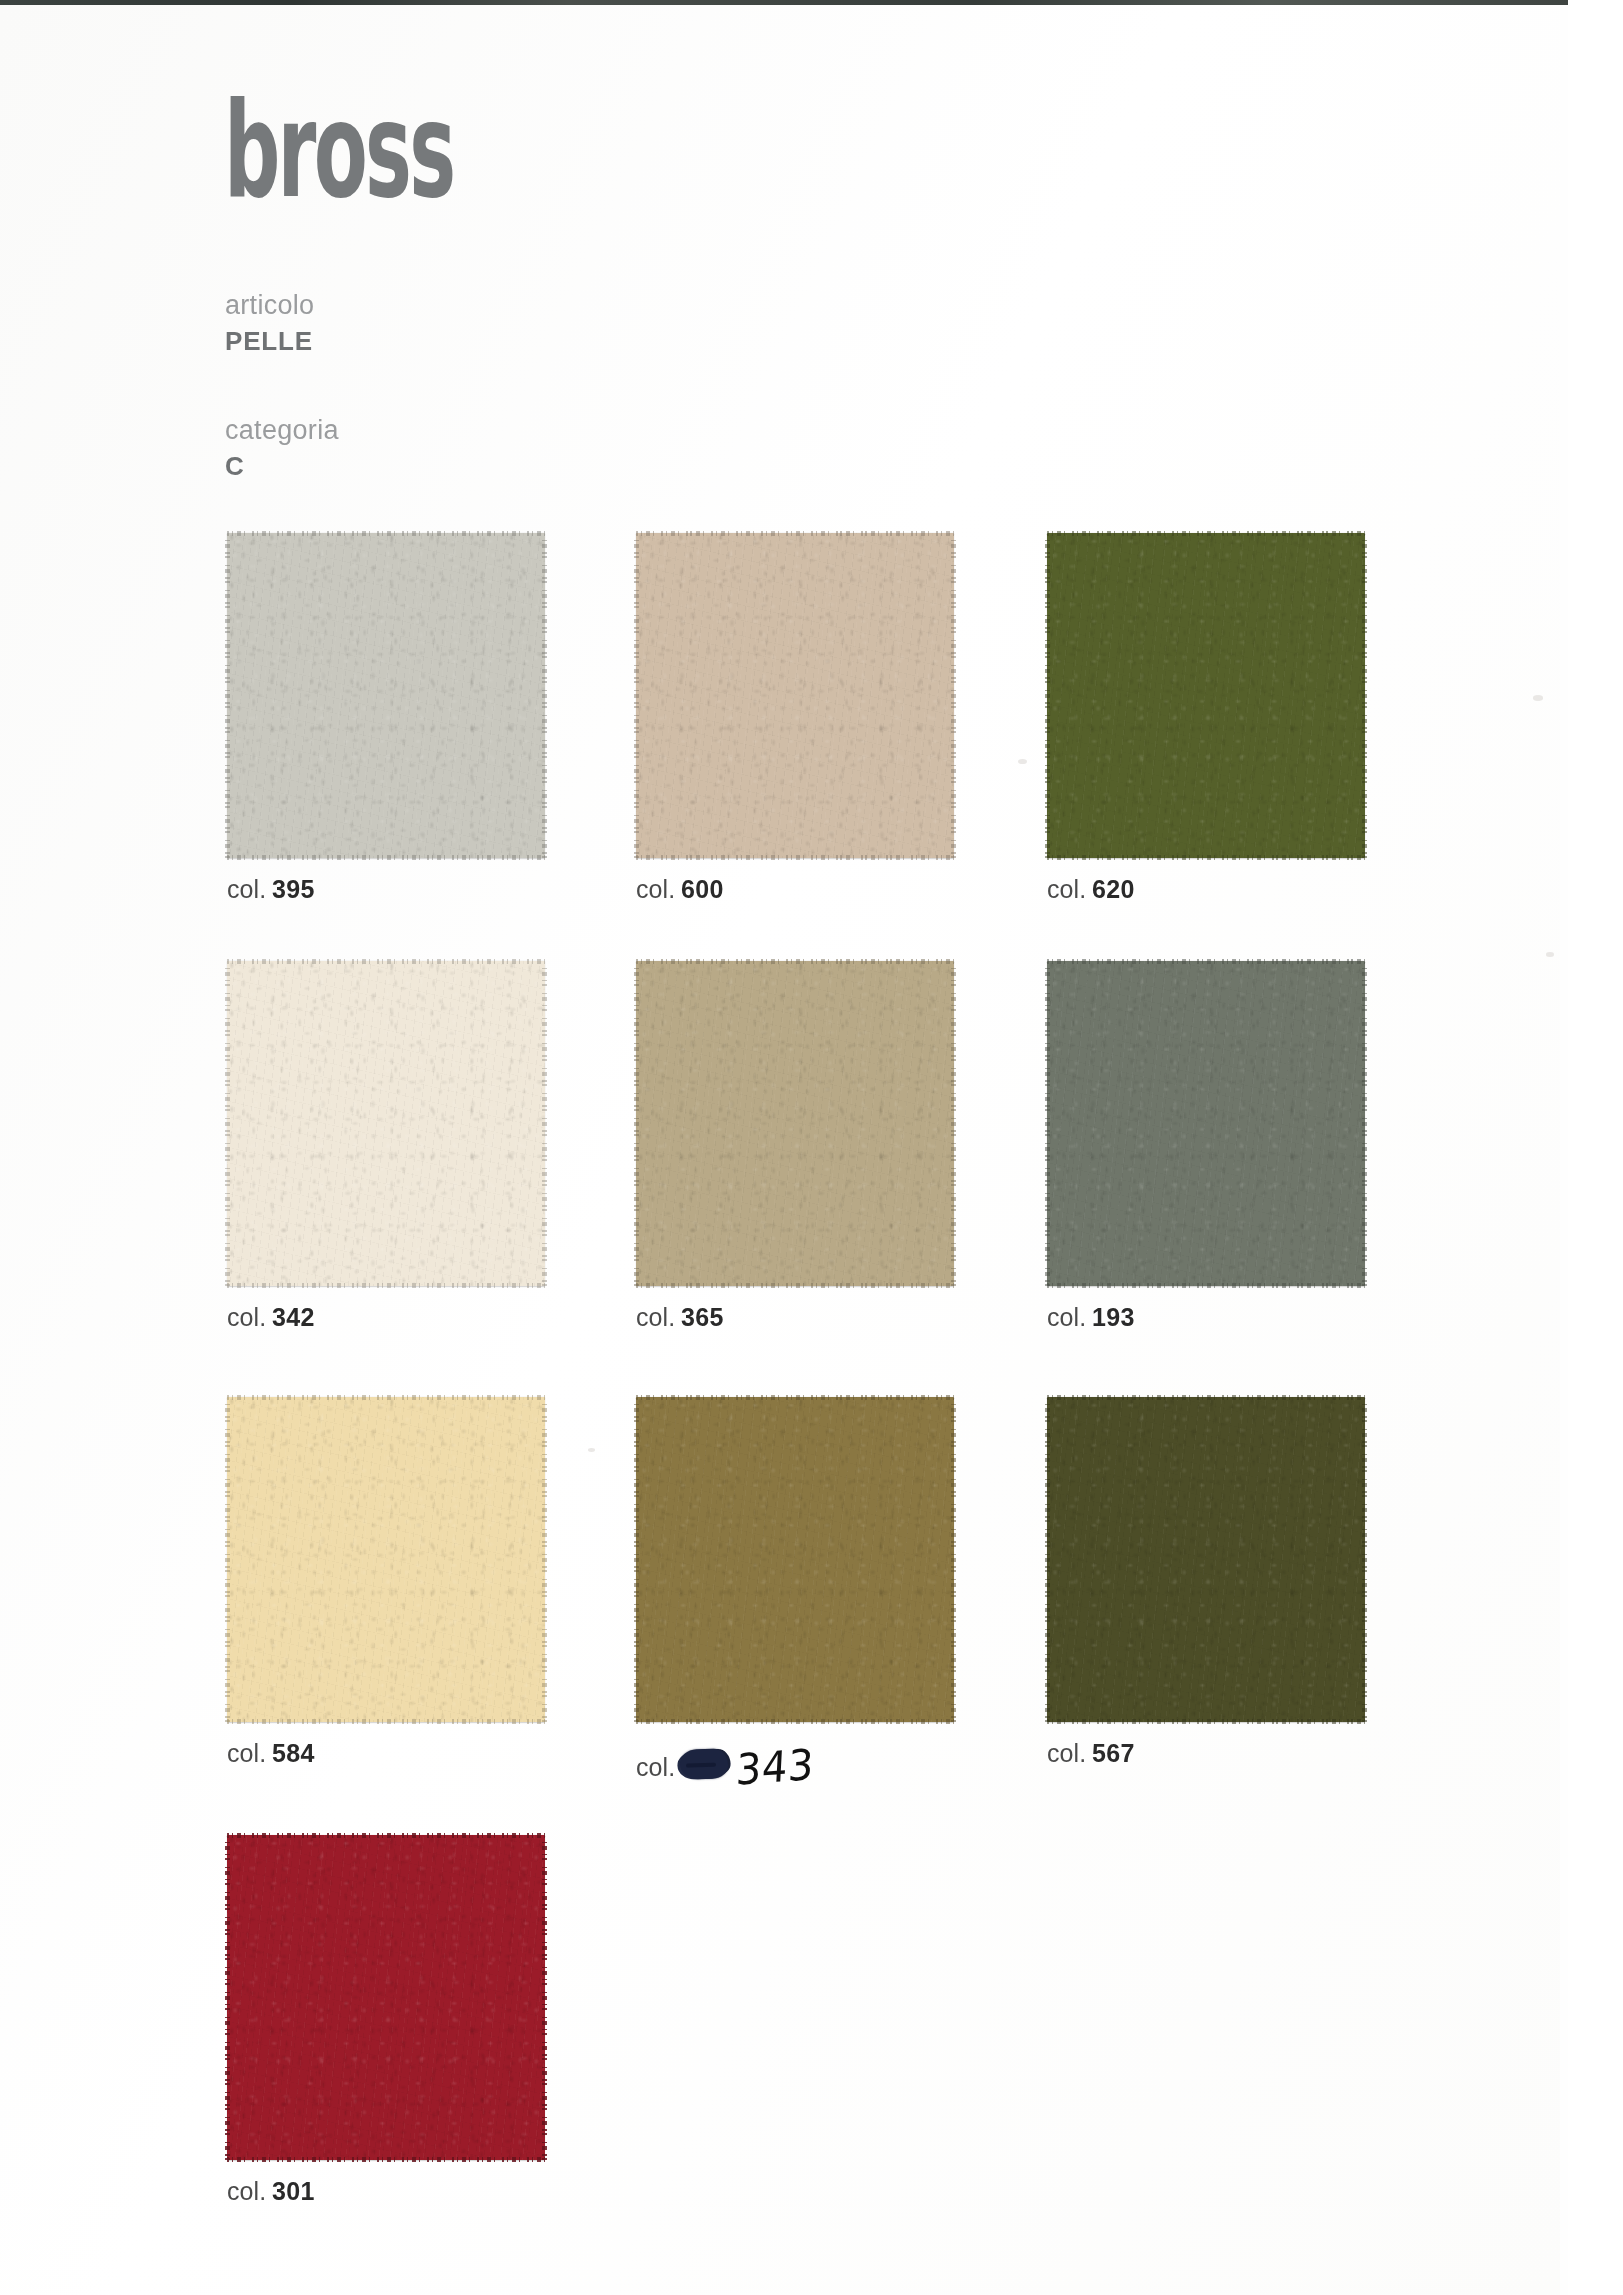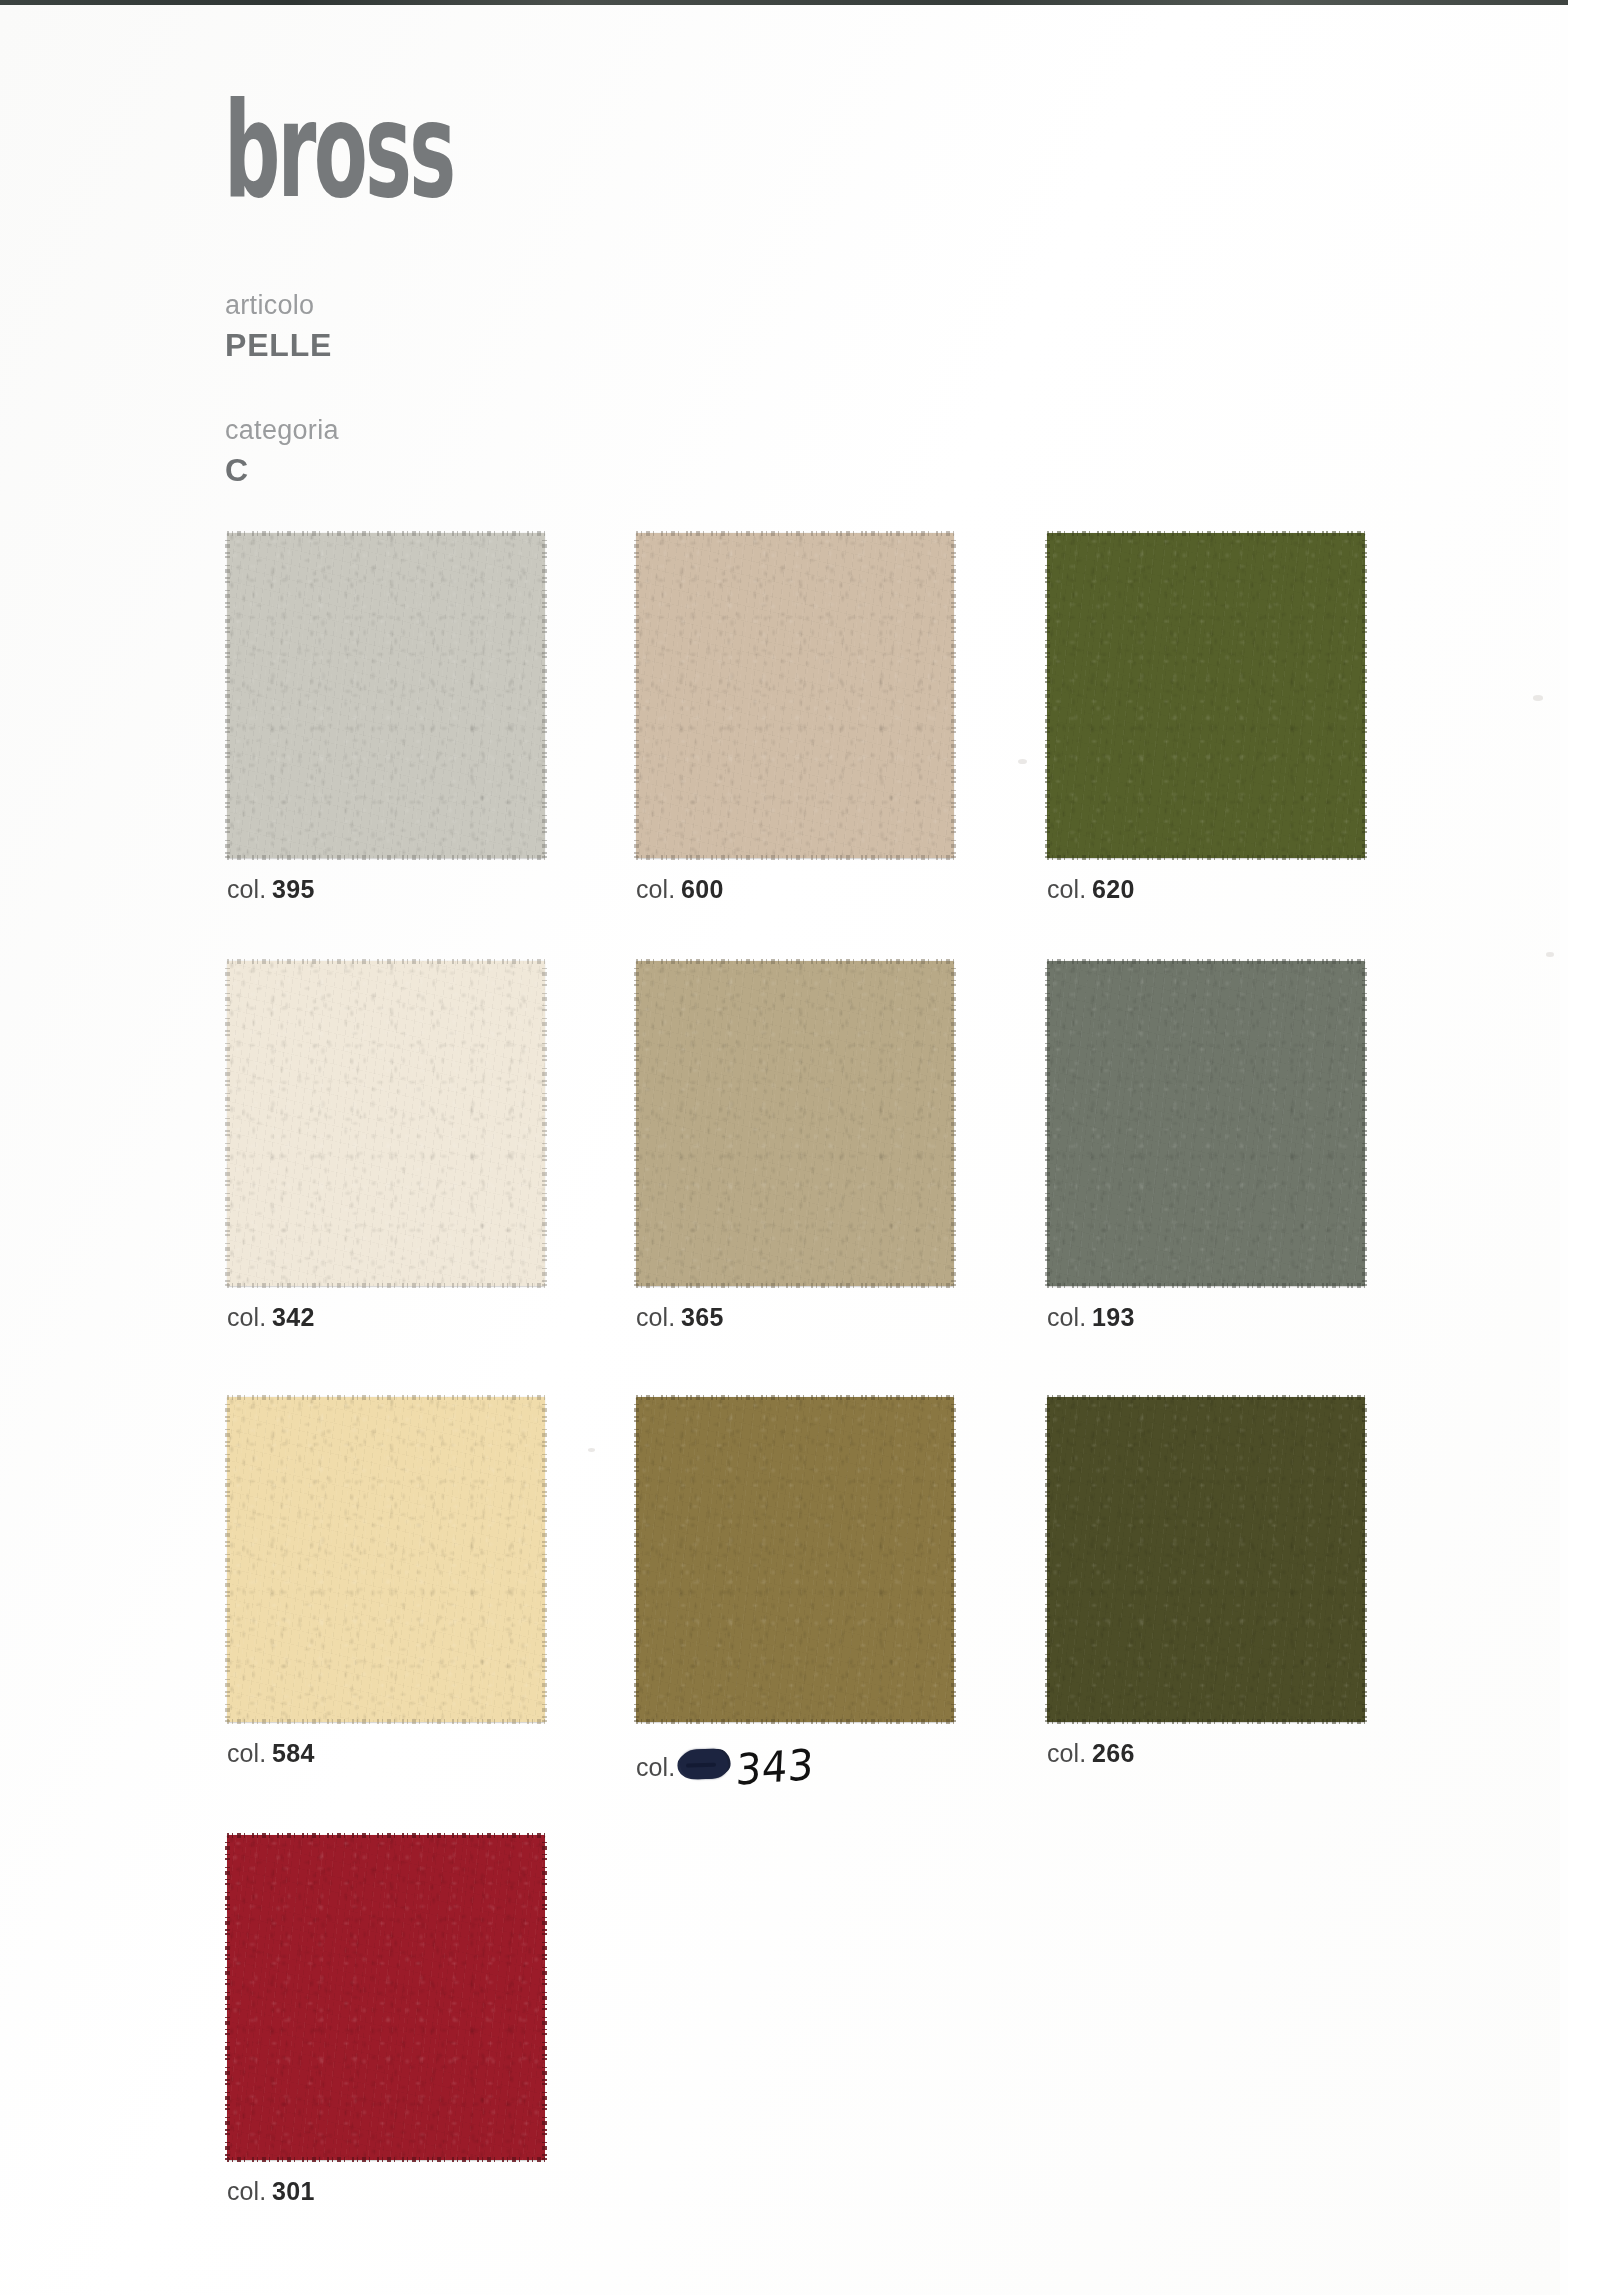--- a/index.html
+++ b/index.html
@@ -75,21 +75,21 @@
   .meta-categoria { top: 416px; }
 
   .meta-label {
     font-size: 27px;
     color: #9a9c9e;
     letter-spacing: 0.3px;
     line-height: 1.05;
     font-weight: 400;
   }
   .meta-value {
-    font-size: 32px;
+    font-size: 26px;
     font-weight: 700;
     color: #6f7274;
     letter-spacing: 0.8px;
     line-height: 1.25;
     margin-top: 5.2px;
   }
 
   
   .grid {
     position: absolute;
@@ -360,21 +360,21 @@
       <div class="cell" style="left: 1044px; top: 1397px;">
         <div class="swatch-wrap">
           <div class="swatch" style="background: rgb(76, 77, 39);"></div>
           <div class="edge edge-top" style="background-image: repeating-linear-gradient(90deg, rgb(49, 50, 25) 0px, rgb(49, 50, 25) 1.9px, transparent 1.9px, transparent 4.5px, rgb(49, 50, 25) 4.5px, rgb(49, 50, 25) 5.8px, transparent 5.8px, transparent 10.4px, rgb(49, 50, 25) 10.4px, rgb(49, 50, 25) 13.6px, transparent 13.6px, transparent 17px, rgb(49, 50, 25) 17px, rgb(49, 50, 25) 18px, transparent 18px, transparent 25px); opacity: 0.5;"></div>
           <div class="edge edge-bottom" style="background-image: repeating-linear-gradient(90deg, rgb(49, 50, 25) 0px, rgb(49, 50, 25) 1.9px, transparent 1.9px, transparent 4.5px, rgb(49, 50, 25) 4.5px, rgb(49, 50, 25) 5.8px, transparent 5.8px, transparent 10.4px, rgb(49, 50, 25) 10.4px, rgb(49, 50, 25) 13.6px, transparent 13.6px, transparent 17px, rgb(49, 50, 25) 17px, rgb(49, 50, 25) 18px, transparent 18px, transparent 25px); opacity: 0.5;"></div>
           <div class="edge edge-left" style="background-image: repeating-linear-gradient(0deg, rgb(49, 50, 25) 0px, rgb(49, 50, 25) 1.9px, transparent 1.9px, transparent 4.5px, rgb(49, 50, 25) 4.5px, rgb(49, 50, 25) 5.8px, transparent 5.8px, transparent 10.4px, rgb(49, 50, 25) 10.4px, rgb(49, 50, 25) 13.6px, transparent 13.6px, transparent 17px, rgb(49, 50, 25) 17px, rgb(49, 50, 25) 18px, transparent 18px, transparent 25px); opacity: 0.5;"></div>
           <div class="edge edge-right" style="background-image: repeating-linear-gradient(0deg, rgb(49, 50, 25) 0px, rgb(49, 50, 25) 1.9px, transparent 1.9px, transparent 4.5px, rgb(49, 50, 25) 4.5px, rgb(49, 50, 25) 5.8px, transparent 5.8px, transparent 10.4px, rgb(49, 50, 25) 10.4px, rgb(49, 50, 25) 13.6px, transparent 13.6px, transparent 17px, rgb(49, 50, 25) 17px, rgb(49, 50, 25) 18px, transparent 18px, transparent 25px); opacity: 0.5;"></div>
         </div>
         <div class="label">
           <span class="col">col.</span>
-          <span class="num">266</span>
+          <span class="num">567</span>
         </div>
       </div>
       <div class="cell" style="left: 224px; top: 1835px;">
         <div class="swatch-wrap">
           <div class="swatch" style="background: rgb(155, 27, 41);"></div>
           <div class="edge edge-top" style="background-image: repeating-linear-gradient(90deg, rgb(101, 18, 27) 0px, rgb(101, 18, 27) 1.9px, transparent 1.9px, transparent 4.5px, rgb(101, 18, 27) 4.5px, rgb(101, 18, 27) 5.8px, transparent 5.8px, transparent 10.4px, rgb(101, 18, 27) 10.4px, rgb(101, 18, 27) 13.6px, transparent 13.6px, transparent 17px, rgb(101, 18, 27) 17px, rgb(101, 18, 27) 18px, transparent 18px, transparent 25px); opacity: 0.85;"></div>
           <div class="edge edge-bottom" style="background-image: repeating-linear-gradient(90deg, rgb(101, 18, 27) 0px, rgb(101, 18, 27) 1.9px, transparent 1.9px, transparent 4.5px, rgb(101, 18, 27) 4.5px, rgb(101, 18, 27) 5.8px, transparent 5.8px, transparent 10.4px, rgb(101, 18, 27) 10.4px, rgb(101, 18, 27) 13.6px, transparent 13.6px, transparent 17px, rgb(101, 18, 27) 17px, rgb(101, 18, 27) 18px, transparent 18px, transparent 25px); opacity: 0.85;"></div>
           <div class="edge edge-left" style="background-image: repeating-linear-gradient(0deg, rgb(101, 18, 27) 0px, rgb(101, 18, 27) 1.9px, transparent 1.9px, transparent 4.5px, rgb(101, 18, 27) 4.5px, rgb(101, 18, 27) 5.8px, transparent 5.8px, transparent 10.4px, rgb(101, 18, 27) 10.4px, rgb(101, 18, 27) 13.6px, transparent 13.6px, transparent 17px, rgb(101, 18, 27) 17px, rgb(101, 18, 27) 18px, transparent 18px, transparent 25px); opacity: 0.85;"></div>
           <div class="edge edge-right" style="background-image: repeating-linear-gradient(0deg, rgb(101, 18, 27) 0px, rgb(101, 18, 27) 1.9px, transparent 1.9px, transparent 4.5px, rgb(101, 18, 27) 4.5px, rgb(101, 18, 27) 5.8px, transparent 5.8px, transparent 10.4px, rgb(101, 18, 27) 10.4px, rgb(101, 18, 27) 13.6px, transparent 13.6px, transparent 17px, rgb(101, 18, 27) 17px, rgb(101, 18, 27) 18px, transparent 18px, transparent 25px); opacity: 0.85;"></div>
         </div>

